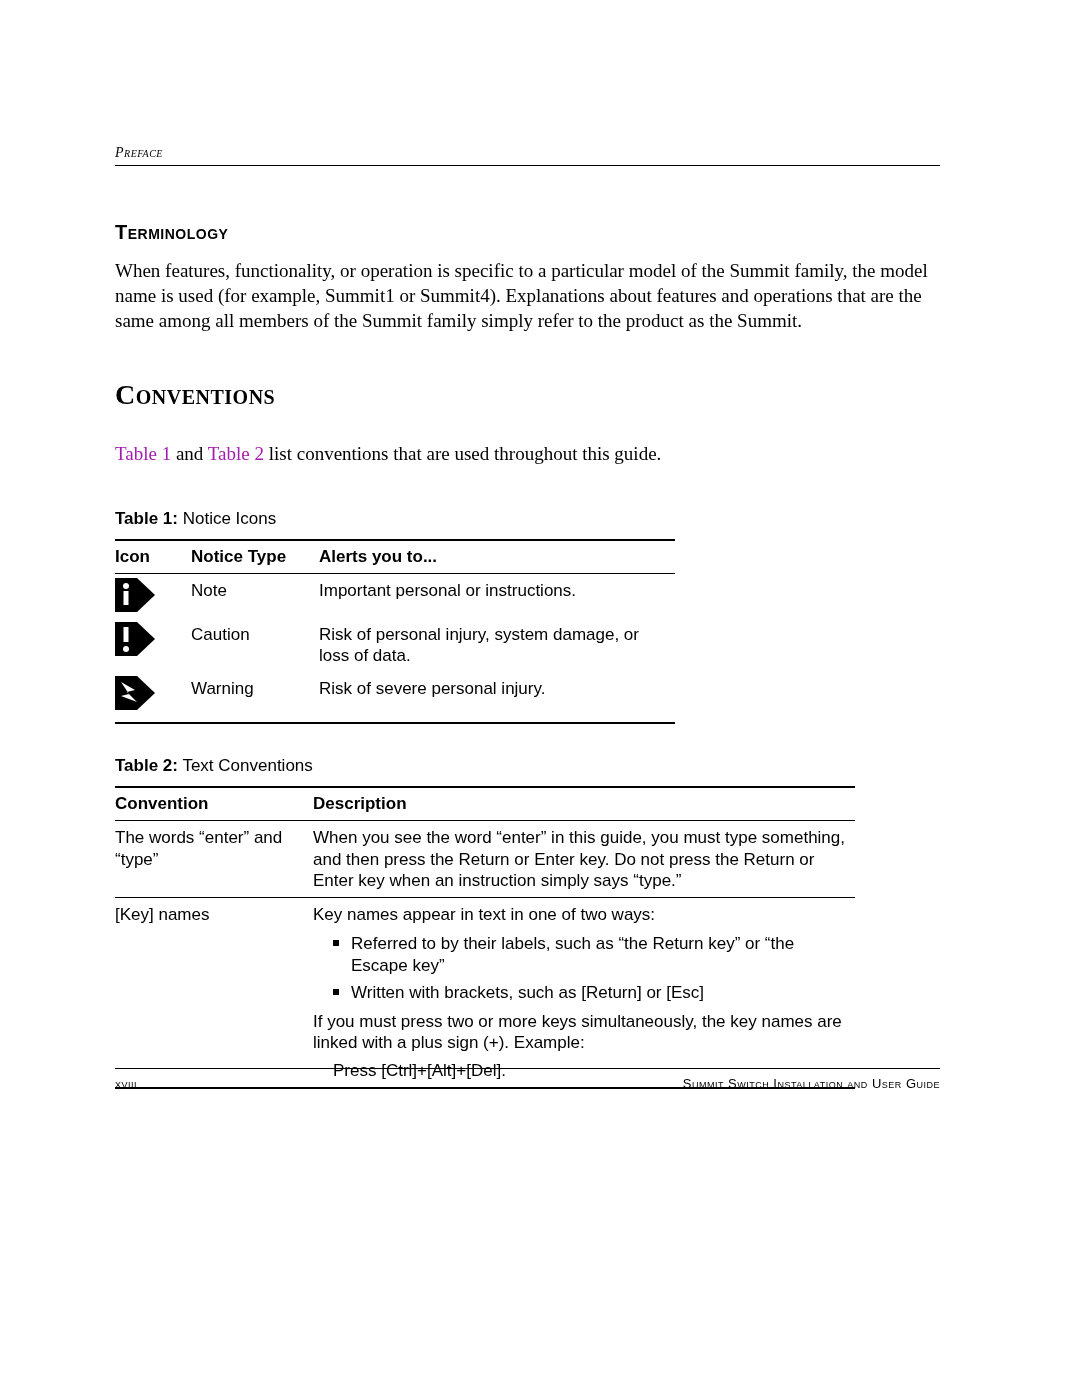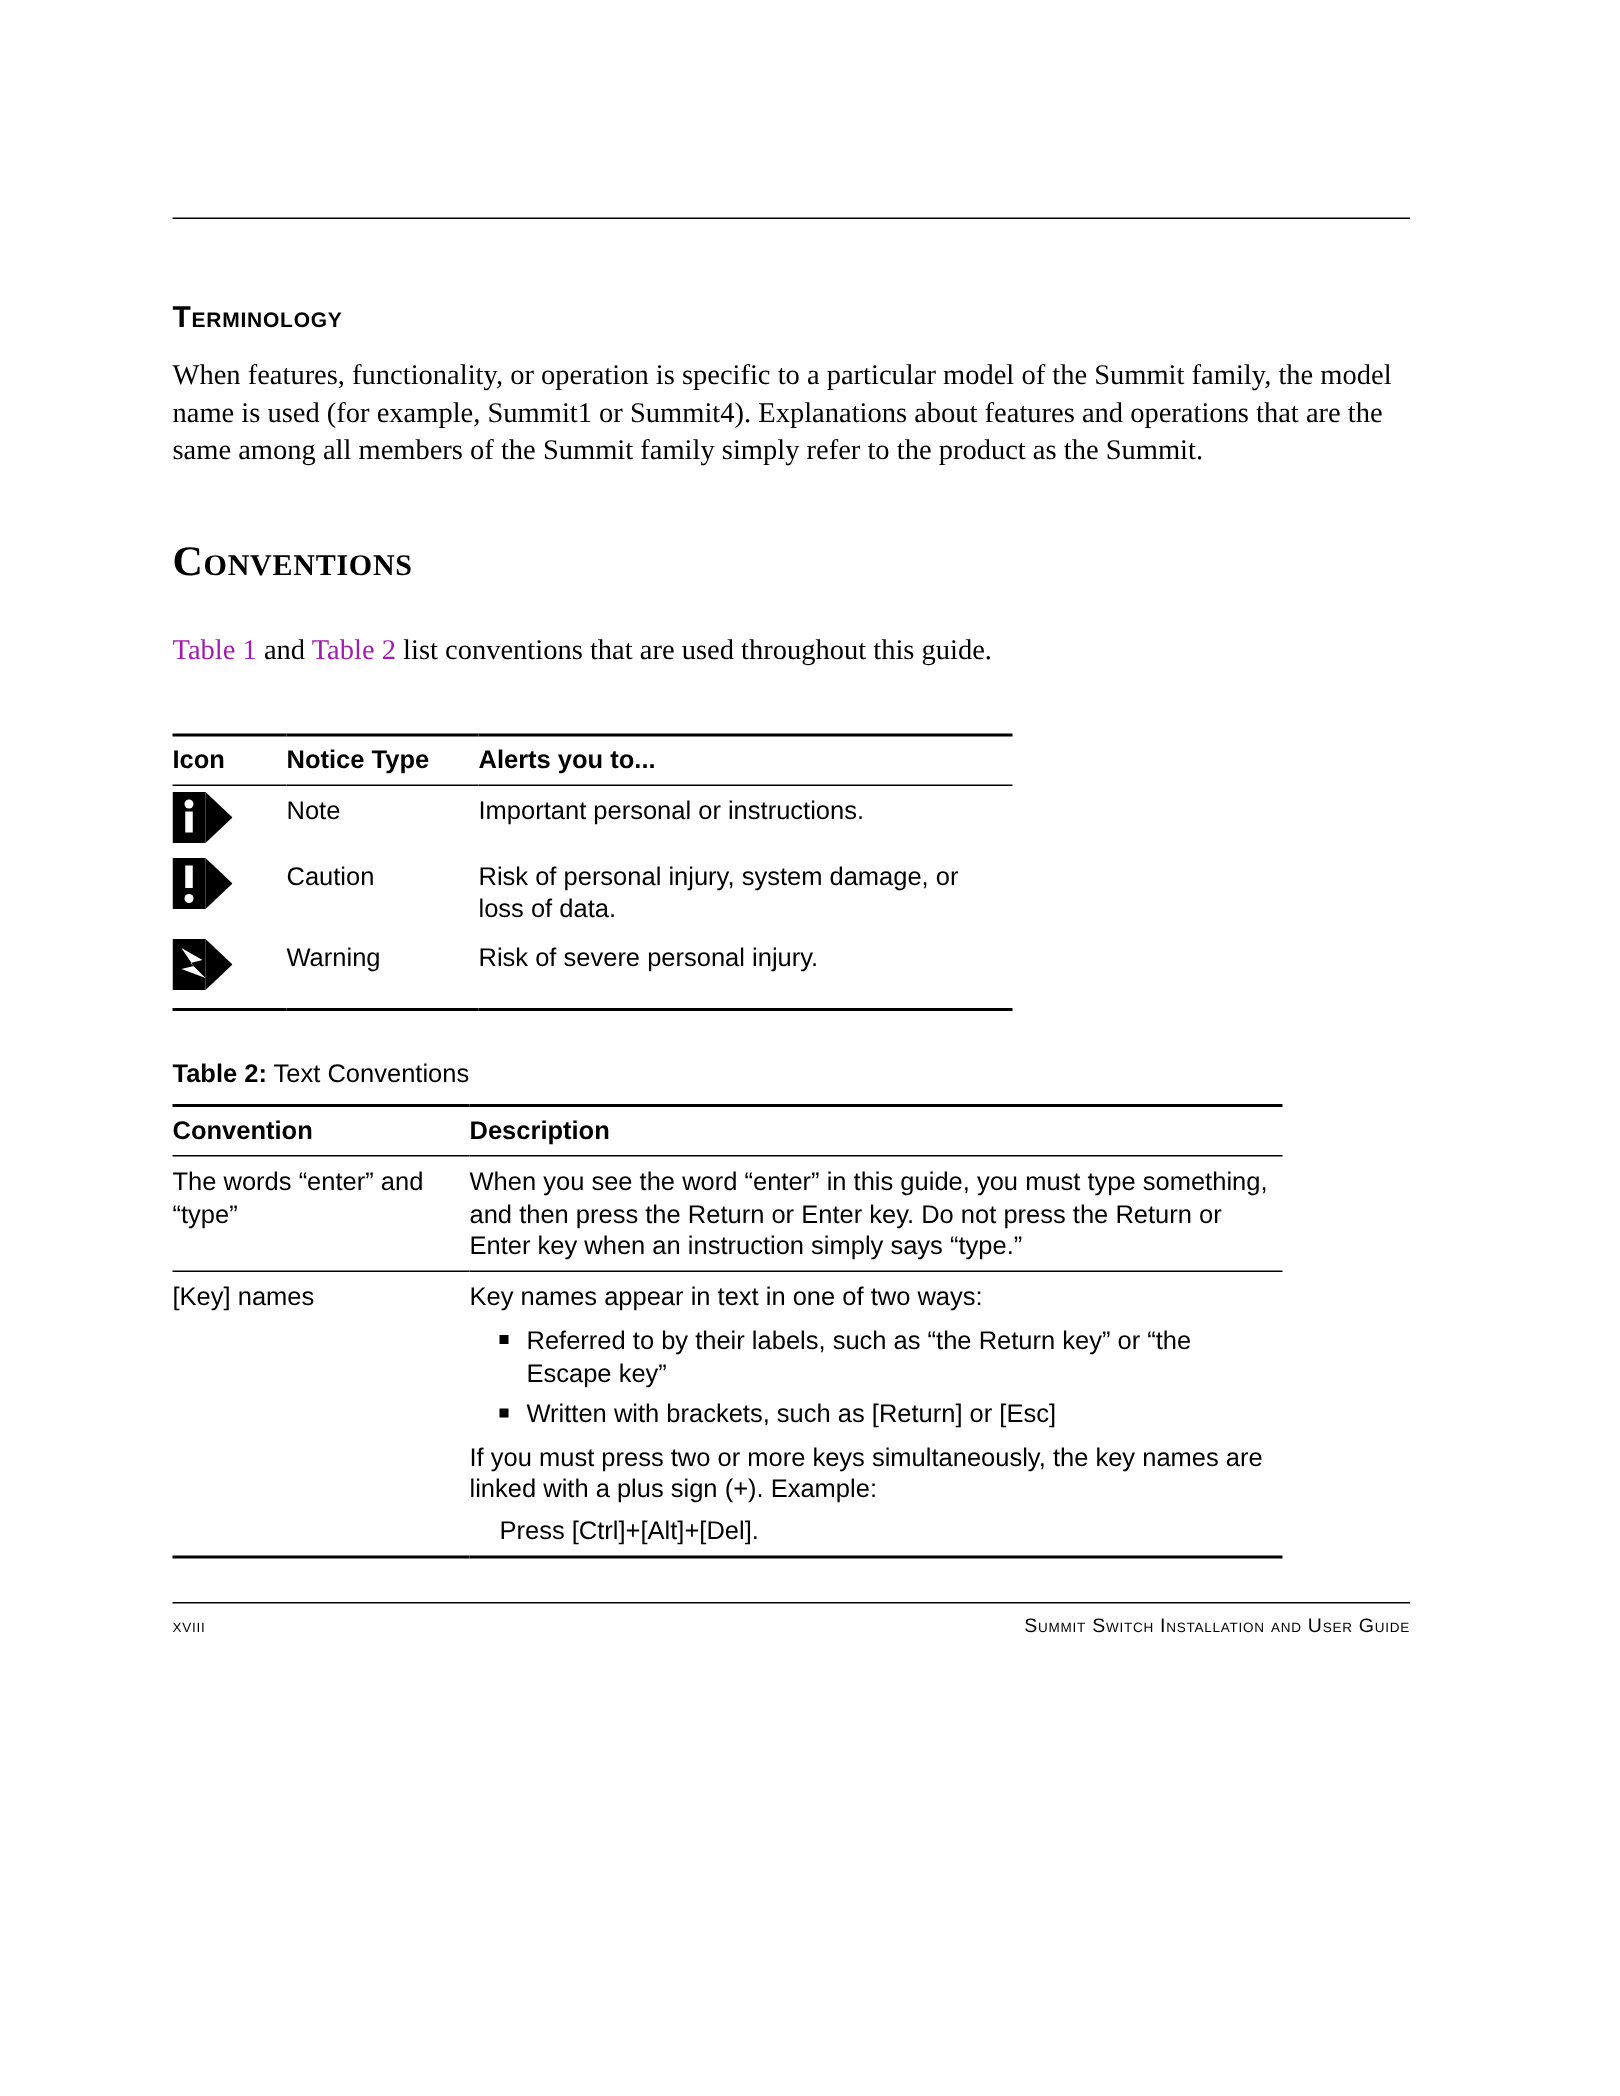--- a/index.html
+++ b/index.html
@@ -139,30 +139,34 @@
     letter-spacing: 0.5px;
   }
 
   svg.icon { width: 40px; height: 34px; display: block; }
 </style>
 </head>
 <body>
 
 <div class="page">
 
+  <div class="running-head">Preface</div>
   <hr class="running-rule">
 
   <h3 class="h3 sans">Terminology</h3>
   <p class="body">When features, functionality, or operation is specific to a particular model of the Summit family, the model name is used (for example, Summit1 or Summit4). Explanations about features and operations that are the same among all members of the Summit family simply refer to the product as the Summit.</p>
 
   <h2 class="h2">Conventions</h2>
   <p class="body2">
     <span class="link">Table 1</span><span> and </span><span class="link">Table 2</span><span> list conventions that are used throughout this guide.</span>
   </p>
 
+  <p class="caption sans">
+    <b>Table 1:</b><span>  Notice Icons</span>
+  </p>
 
   <table class="t1 sans">
     <thead>
       <tr>
         <th class="c-icon">Icon</th>
         <th class="c-type">Notice Type</th>
         <th>Alerts you to...</th>
       </tr>
     </thead>
     <tbody>

